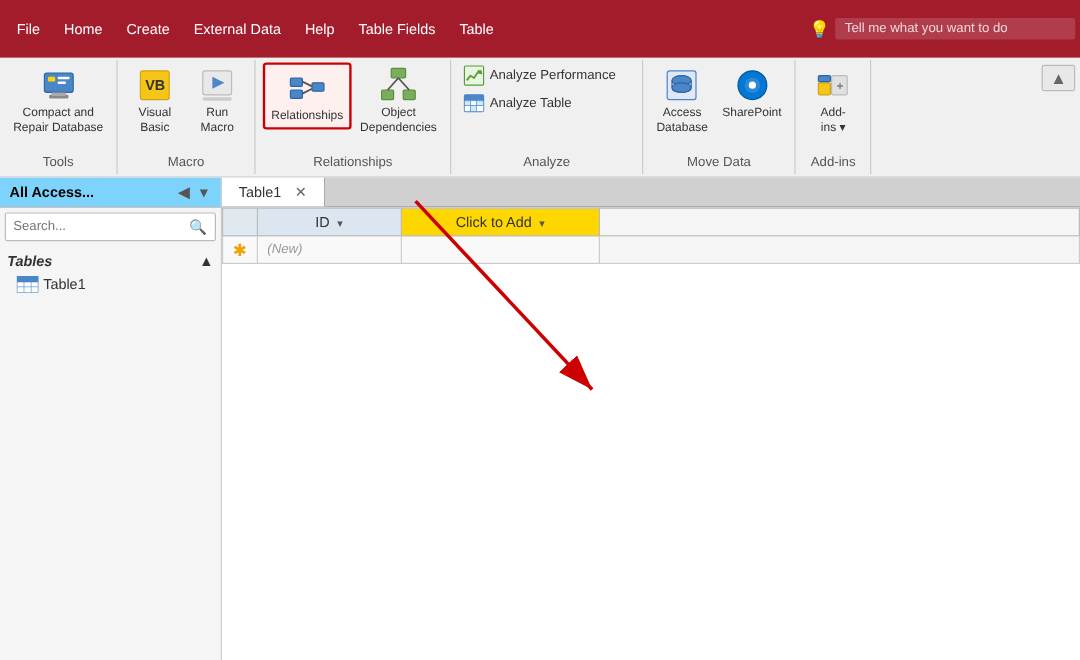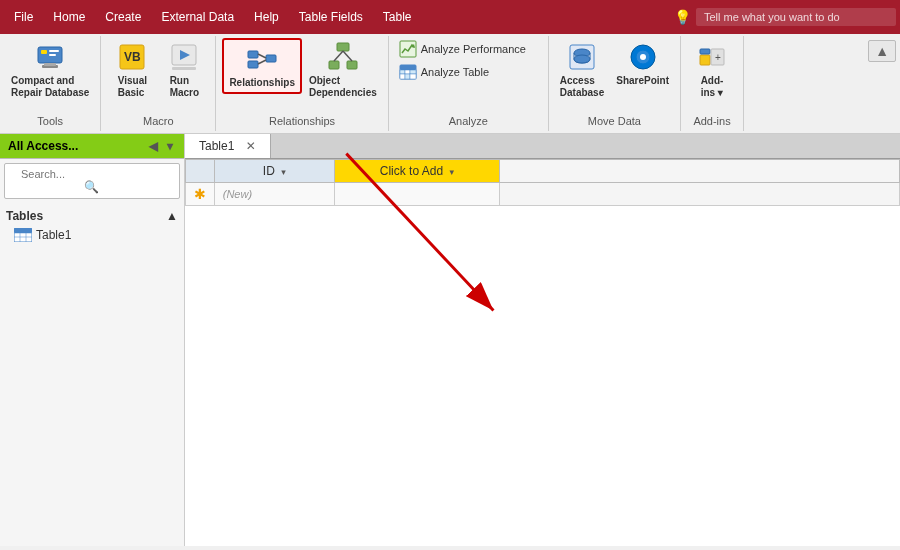--- a/index.html
+++ b/index.html
@@ -2,55 +2,55 @@
 <html><head>
   <meta charset="utf-8">
   <style>
     * { margin: 0; padding: 0; box-sizing: border-box; }
     body { width: 900px; height: 550px; overflow: hidden; font-family: 'Segoe UI', Arial, sans-serif; font-size: 11px; background: #f0f0f0; }
 
     
     .ribbon { background: #a31c2c; width: 100%; }
 
     
-    .menu-bar { display: flex; align-items: center; background: #a31c2c; height: 34px; padding: 0 4px; }
+    .menu-bar { display: flex; align-items: center; background: #a31c2c; height: 48px; padding: 0 4px; }
     .menu-item { color: white; padding: 6px 10px; cursor: pointer; font-size: 12px; border-radius: 2px; }
     .menu-item.active-tab { background: #f0f0f0; color: #333; font-weight: 600; }
     .tell-me { margin-left: auto; display: flex; align-items: center; color: white; font-size: 12px; gap: 4px; }
     .tell-me input { background: rgba(255,255,255,0.15); border: none; color: white; padding: 3px 8px; border-radius: 2px; font-size: 11px; width: 200px; outline: none; }
     .tell-me input::placeholder { color: rgba(255,255,255,0.8); }
 
     
     .toolbar { background: #f0f0f0; border-bottom: 1px solid #ccc; display: flex; align-items: stretch; padding: 2px 0; min-height: 100px; }
     .ribbon-group { display: flex; flex-direction: column; align-items: center; border-right: 1px solid #ccc; padding: 2px 6px; position: relative; }
     .ribbon-group-label { font-size: 11px; color: #555; margin-top: auto; padding: 2px 0; }
     .ribbon-items { display: flex; align-items: flex-start; gap: 2px; flex: 1; }
 
     .ribbon-btn { display: flex; flex-direction: column; align-items: center; cursor: pointer; padding: 3px 5px; border-radius: 2px; min-width: 50px; }
     .ribbon-btn .icon { width: 32px; height: 32px; display: flex; align-items: center; justify-content: center; font-size: 22px; }
-    .ribbon-btn .label { font-size: 10px; text-align: left; line-height: 1.2; color: #333; margin-top: 2px; font-weight: bold; }
+    .ribbon-btn .label { font-size: 10px; text-align: center; line-height: 1.2; color: #333; margin-top: 2px; }
 
     .ribbon-btn-small { display: flex; align-items: center; gap: 4px; cursor: pointer; padding: 2px 4px; border-radius: 2px; white-space: nowrap; font-size: 11px; color: #333; }
     .ribbon-btn-small .icon-sm { width: 18px; height: 18px; display: flex; align-items: center; justify-content: center; font-size: 14px; }
 
     .ribbon-btn-highlighted { border: 2px solid #cc0000; background: #fff0f0; border-radius: 3px; }
 
     .ribbon-vertical { display: flex; flex-direction: column; gap: 1px; justify-content: center; }
 
     
     .main-area { display: flex; height: calc(550px - 32px - 106px); background: #fff; }
     .nav-pane { width: 185px; background: #f5f5f5; border-right: 1px solid #ccc; display: flex; flex-direction: column; }
-    .nav-header { background: #84cc16; padding: 4px 8px; display: flex; align-items: center; justify-content: space-between; font-size: 12px; font-weight: 600; border-bottom: 1px solid #bbb; }
+    .nav-header { background: #7dd3fc; padding: 4px 8px; display: flex; align-items: center; justify-content: space-between; font-size: 12px; font-weight: 600; border-bottom: 1px solid #bbb; }
     .nav-header-icons { display: flex; gap: 3px; }
     .nav-header-icon { cursor: pointer; font-size: 12px; color: #555; padding: 1px 3px; }
-    .search-box { display: flex; align-items: center; padding: 4px 6px; border-bottom: 1px solid #ccc; background: white; margin: 4px; border: 1px solid #bbb; border-radius: 2px; flex-direction: column; }
+    .search-box { display: flex; align-items: center; padding: 4px 6px; border-bottom: 1px solid #ccc; background: white; margin: 4px; border: 1px solid #bbb; border-radius: 2px; }
     .search-box input { border: none; outline: none; font-size: 11px; flex: 1; background: transparent; }
     .search-box .search-icon { color: #666; font-size: 12px; }
     .nav-section { padding: 4px 6px; }
-    .nav-section-header { display: flex; align-items: center; justify-content: space-between; padding: 2px 0; font-weight: 700; font-size: 12px; color: #333; cursor: pointer; }
+    .nav-section-header { display: flex; align-items: center; justify-content: space-between; padding: 2px 0; font-weight: 700; font-size: 12px; color: #333; cursor: pointer; font-style: italic; }
     .nav-item { display: flex; align-items: center; gap: 4px; padding: 3px 8px; cursor: pointer; font-size: 12px; color: #333; }
 
     
     .content-area { flex: 1; background: #e8e8e8; display: flex; flex-direction: column; position: relative; }
     .tab-bar { background: #d0d0d0; display: flex; align-items: flex-start; border-bottom: 1px solid #999; }
     .tab { padding: 5px 14px; font-size: 12px; cursor: pointer; background: #c5c5c5; border-right: 1px solid #aaa; color: #333; }
     .tab.active { background: #fff; color: #333; font-weight: 500; }
     .tab-close { margin-left: 8px; color: #666; cursor: pointer; }
 
     

